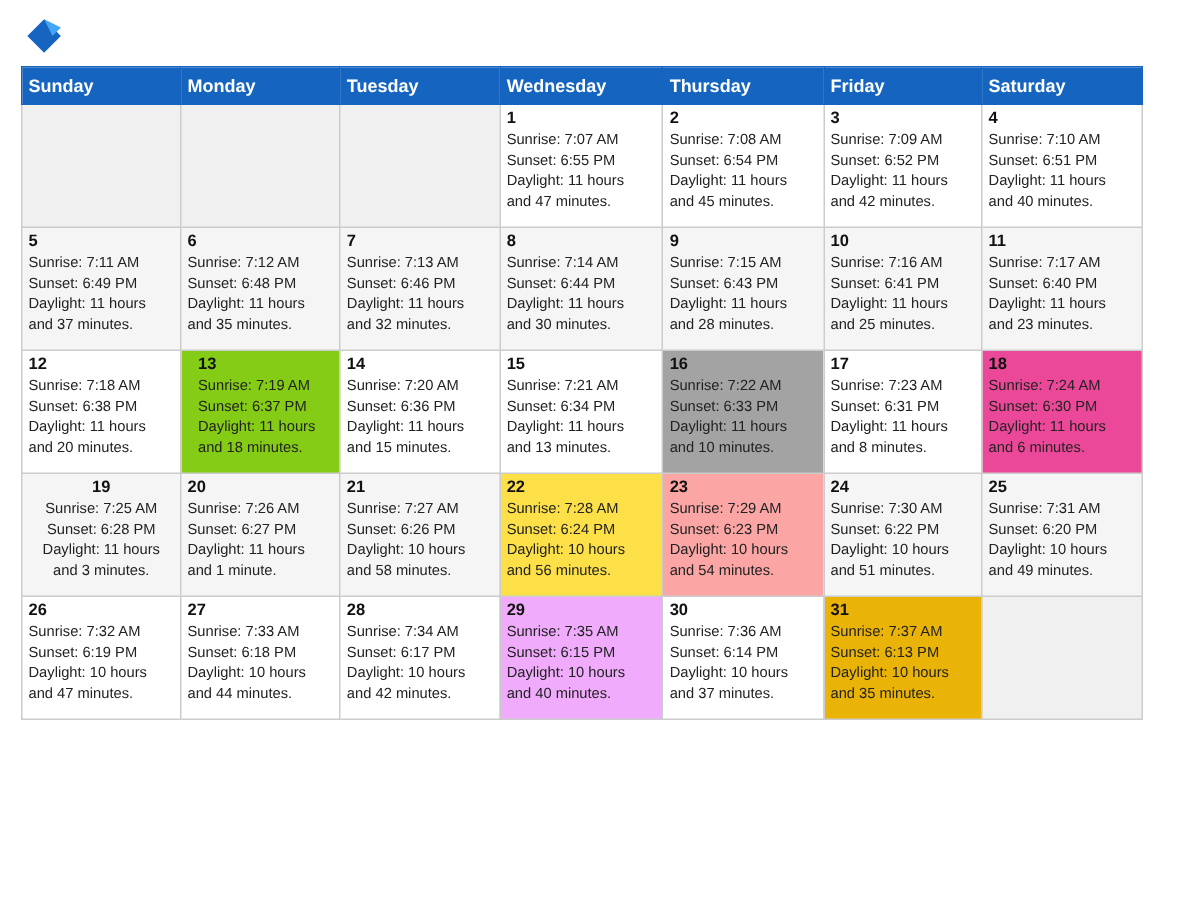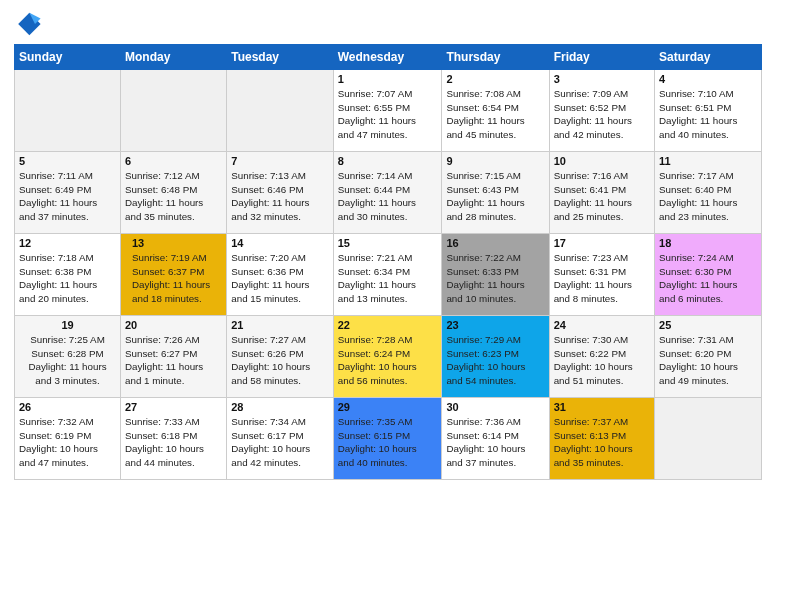--- a/index.html
+++ b/index.html
@@ -161,41 +161,41 @@
           <td style="background: rgb(245, 245, 245);">
             <div class="day-num">11</div>
             <div class="day-info">Sunrise: 7:17 AM<br>Sunset: 6:40 PM<br>Daylight: 11 hours<br>and 23 minutes.</div>
           </td>
         </tr>
         <tr>
           <td style="background: rgb(255, 255, 255);">
             <div class="day-num">12</div>
             <div class="day-info">Sunrise: 7:18 AM<br>Sunset: 6:38 PM<br>Daylight: 11 hours<br>and 20 minutes.</div>
           </td>
-          <td style="background: #eab308; padding-left: 11px;">
+          <td style="background: #84cc16; padding-left: 11px;">
             <div class="day-num">13</div>
             <div class="day-info">Sunrise: 7:19 AM<br>Sunset: 6:37 PM<br>Daylight: 11 hours<br>and 18 minutes.</div>
           </td>
           <td style="background: rgb(255, 255, 255);">
             <div class="day-num">14</div>
             <div class="day-info">Sunrise: 7:20 AM<br>Sunset: 6:36 PM<br>Daylight: 11 hours<br>and 15 minutes.</div>
           </td>
           <td style="background: rgb(255, 255, 255);">
             <div class="day-num">15</div>
             <div class="day-info">Sunrise: 7:21 AM<br>Sunset: 6:34 PM<br>Daylight: 11 hours<br>and 13 minutes.</div>
           </td>
           <td style="background: #a3a3a3;">
             <div class="day-num">16</div>
             <div class="day-info">Sunrise: 7:22 AM<br>Sunset: 6:33 PM<br>Daylight: 11 hours<br>and 10 minutes.</div>
           </td>
           <td style="background: rgb(255, 255, 255);">
             <div class="day-num">17</div>
             <div class="day-info">Sunrise: 7:23 AM<br>Sunset: 6:31 PM<br>Daylight: 11 hours<br>and 8 minutes.</div>
           </td>
-          <td style="background: #f0abfc; margin-top: 31px;">
+          <td style="background: #ec4899; margin-top: 31px;">
             <div class="day-num">18</div>
             <div class="day-info">Sunrise: 7:24 AM<br>Sunset: 6:30 PM<br>Daylight: 11 hours<br>and 6 minutes.</div>
           </td>
         </tr>
         <tr>
           <td style="background: rgb(245, 245, 245); text-align: center;">
             <div class="day-num">19</div>
             <div class="day-info">Sunrise: 7:25 AM<br>Sunset: 6:28 PM<br>Daylight: 11 hours<br>and 3 minutes.</div>
           </td>
           <td style="background: rgb(245, 245, 245);">
@@ -203,21 +203,21 @@
             <div class="day-info">Sunrise: 7:26 AM<br>Sunset: 6:27 PM<br>Daylight: 11 hours<br>and 1 minute.</div>
           </td>
           <td style="background: rgb(245, 245, 245);">
             <div class="day-num">21</div>
             <div class="day-info">Sunrise: 7:27 AM<br>Sunset: 6:26 PM<br>Daylight: 10 hours<br>and 58 minutes.</div>
           </td>
           <td style="background: #fde047;">
             <div class="day-num">22</div>
             <div class="day-info">Sunrise: 7:28 AM<br>Sunset: 6:24 PM<br>Daylight: 10 hours<br>and 56 minutes.</div>
           </td>
-          <td style="background: #0ea5e9;">
+          <td style="background: #fca5a5;">
             <div class="day-num">23</div>
             <div class="day-info">Sunrise: 7:29 AM<br>Sunset: 6:23 PM<br>Daylight: 10 hours<br>and 54 minutes.</div>
           </td>
           <td style="background: rgb(245, 245, 245); margin-top: 16px;">
             <div class="day-num">24</div>
             <div class="day-info">Sunrise: 7:30 AM<br>Sunset: 6:22 PM<br>Daylight: 10 hours<br>and 51 minutes.</div>
           </td>
           <td style="background: rgb(245, 245, 245);">
             <div class="day-num">25</div>
             <div class="day-info">Sunrise: 7:31 AM<br>Sunset: 6:20 PM<br>Daylight: 10 hours<br>and 49 minutes.</div>
@@ -229,21 +229,21 @@
             <div class="day-info">Sunrise: 7:32 AM<br>Sunset: 6:19 PM<br>Daylight: 10 hours<br>and 47 minutes.</div>
           </td>
           <td style="background: rgb(255, 255, 255);">
             <div class="day-num">27</div>
             <div class="day-info">Sunrise: 7:33 AM<br>Sunset: 6:18 PM<br>Daylight: 10 hours<br>and 44 minutes.</div>
           </td>
           <td style="background: rgb(255, 255, 255);">
             <div class="day-num">28</div>
             <div class="day-info">Sunrise: 7:34 AM<br>Sunset: 6:17 PM<br>Daylight: 10 hours<br>and 42 minutes.</div>
           </td>
-          <td style="background: #3b82f6;">
+          <td style="background: #f0abfc;">
             <div class="day-num">29</div>
             <div class="day-info">Sunrise: 7:35 AM<br>Sunset: 6:15 PM<br>Daylight: 10 hours<br>and 40 minutes.</div>
           </td>
           <td style="background: rgb(255, 255, 255);">
             <div class="day-num">30</div>
             <div class="day-info">Sunrise: 7:36 AM<br>Sunset: 6:14 PM<br>Daylight: 10 hours<br>and 37 minutes.</div>
           </td>
           <td style="background: #eab308;">
             <div class="day-num">31</div>
             <div class="day-info">Sunrise: 7:37 AM<br>Sunset: 6:13 PM<br>Daylight: 10 hours<br>and 35 minutes.</div>

